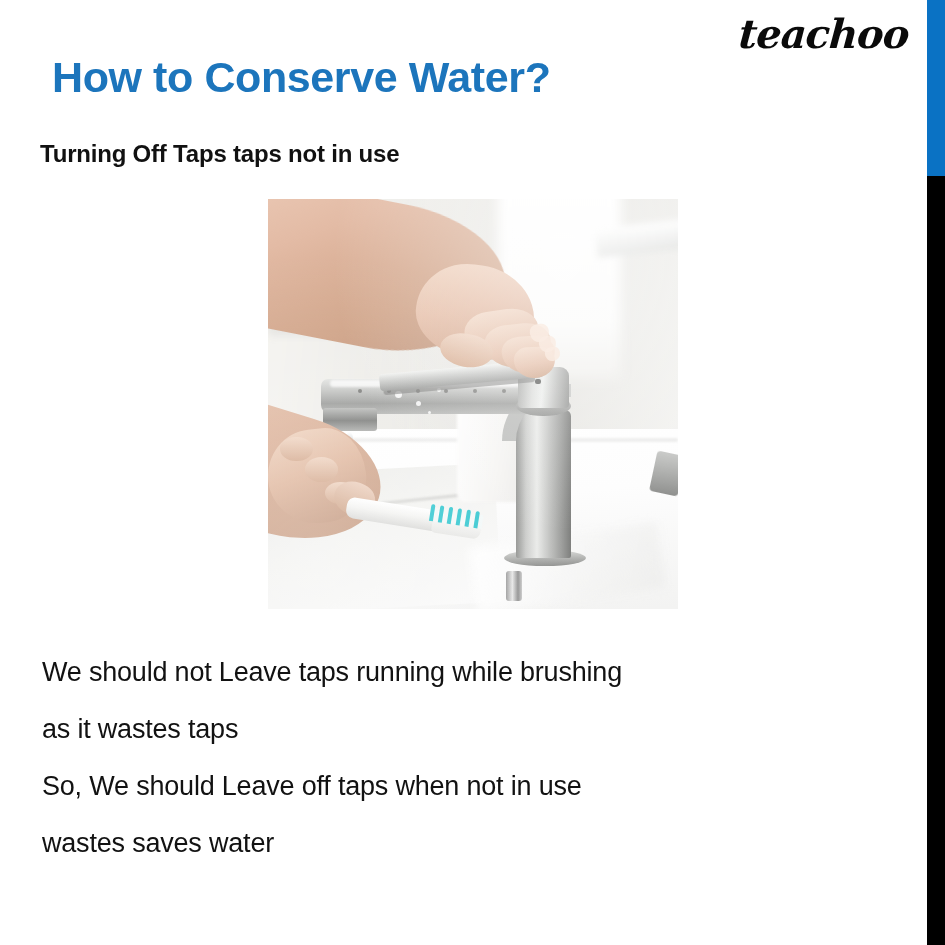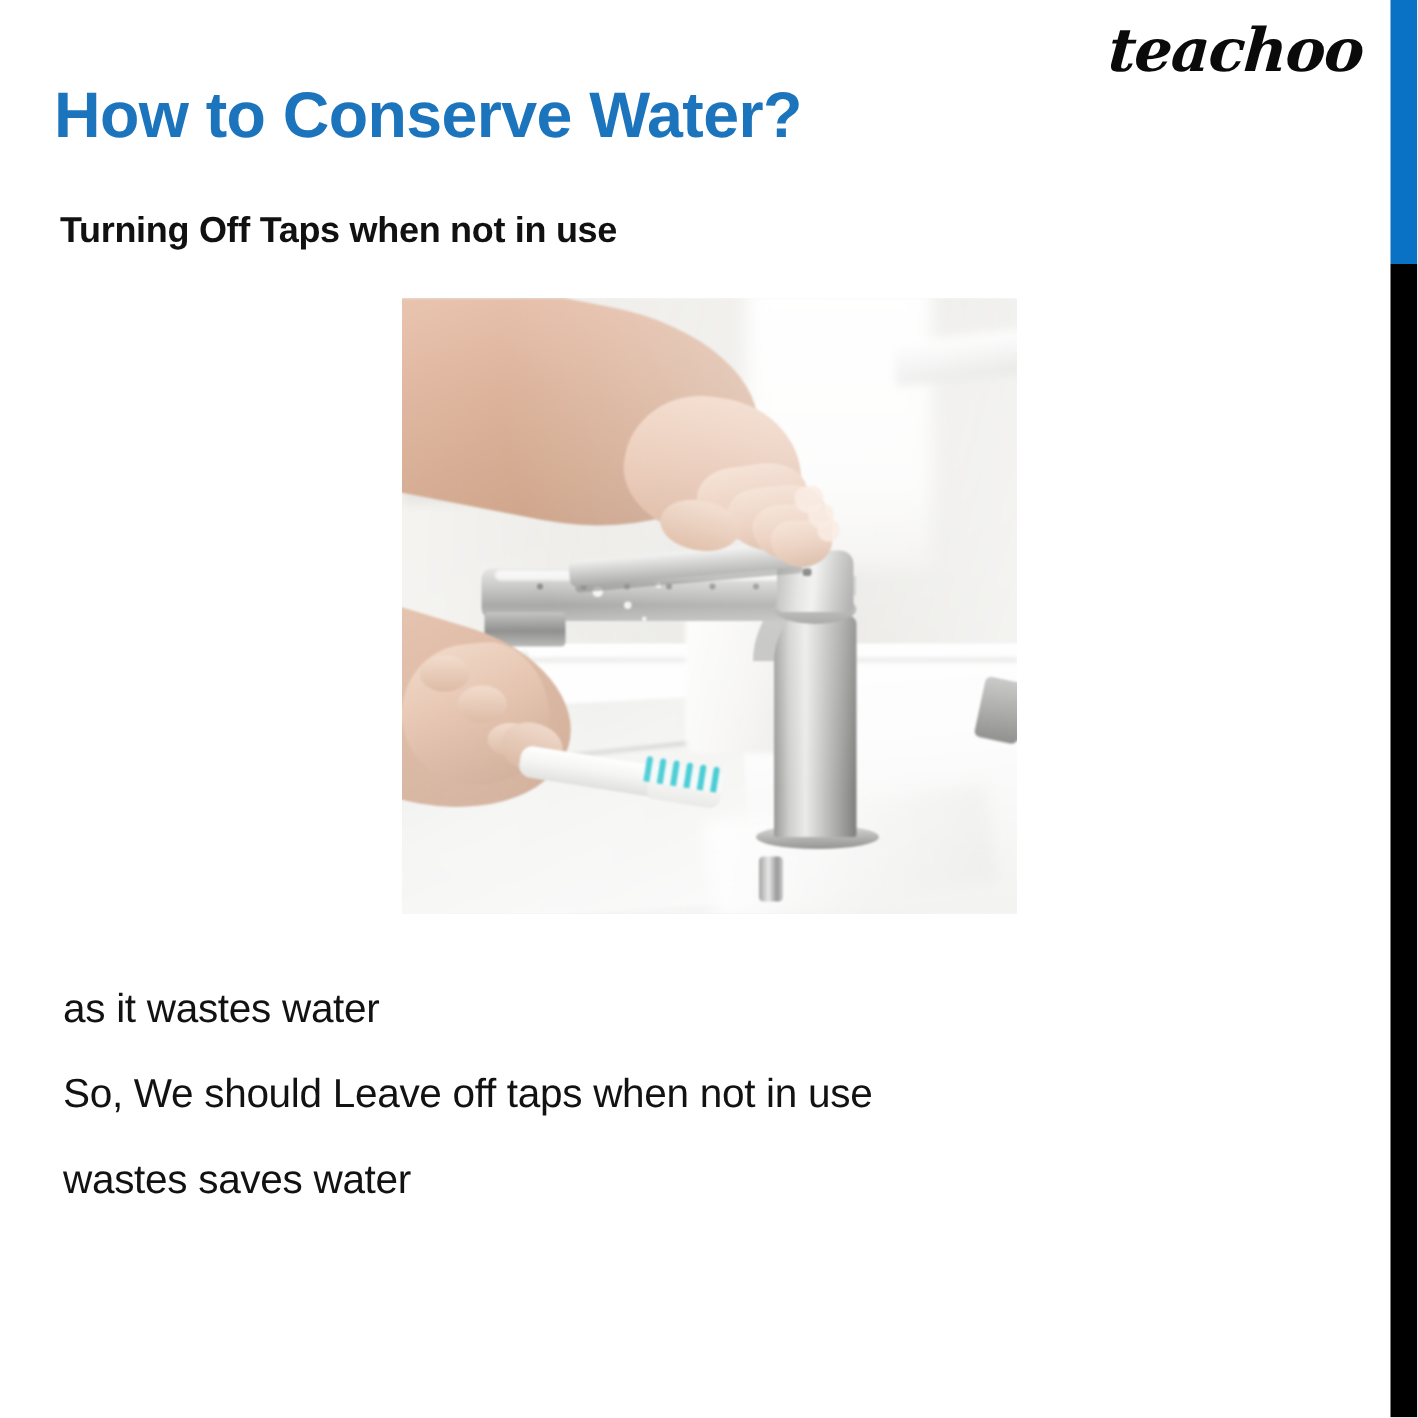--- a/index.html
+++ b/index.html
@@ -45,21 +45,21 @@
     font-size: 40px;
     letter-spacing: -1px;
     color: #0a0a0a;
     line-height: 1;
     transform: skewX(-4deg);
   }
 
   
   .page-title {
     position: absolute;
-    left: 36px;
+    left: 52px;
     top: 55px;
     font-size: 43px;
     font-weight: 700;
     color: #1c75bc;
     letter-spacing: -0.4px;
     line-height: 1.05;
     white-space: nowrap;
   }
   .page-subtitle {
     position: absolute;
@@ -548,21 +548,21 @@
 <body>
 
 <div class="slide">
 
   <div class="edge-bar-blue"></div>
   <div class="edge-bar-black"></div>
 
   <div class="brand-logo">teachoo</div>
 
   <div class="page-title">How to Conserve Water?</div>
-  <div class="page-subtitle">Turning Off Taps when not in use</div>
+  <div class="page-subtitle">Turning Off Taps taps not in use</div>
 
   <div class="photo-frame">
     <div class="photo-stage">
 
       <div class="bg-wall"></div>
       <div class="bg-panel-left"></div>
       <div class="bg-window"></div>
       <div class="bg-trim"></div>
       <div class="bg-mirror-edge"></div>
 
@@ -638,18 +638,19 @@
           <i></i>
           <i></i>
       </div>
 
       <div class="photo-light"></div>
       <div class="photo-soften"></div>
     </div>
   </div>
 
   <div class="body-text">
-    <div class="body-line">as it wastes water</div>
+    <div class="body-line">We should not Leave taps running while brushing</div>
+    <div class="body-line">as it wastes taps</div>
     <div class="body-line">So, We should Leave off taps when not in use</div>
     <div class="body-line">wastes saves water</div>
   </div>
 
 </div>
 
 </body></html>

